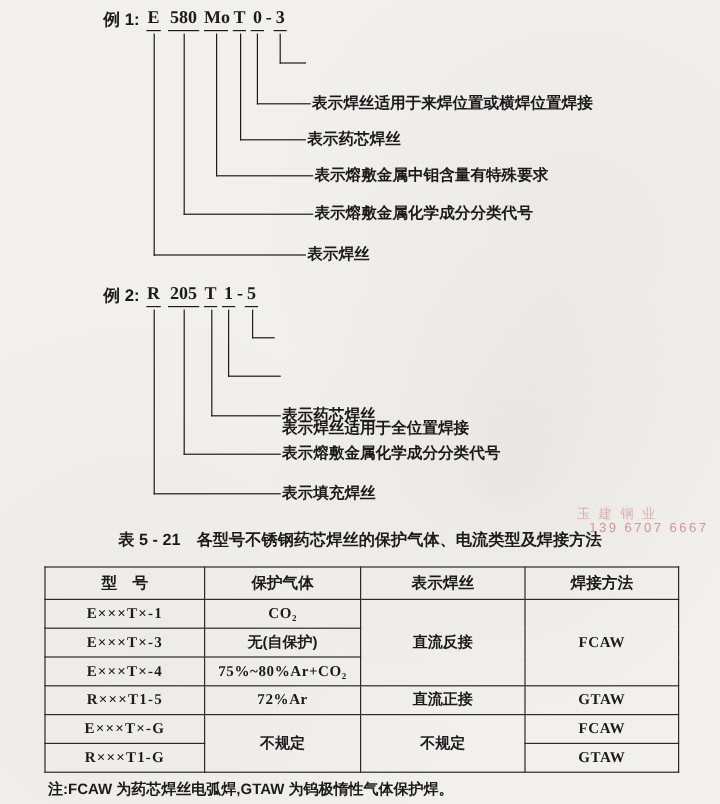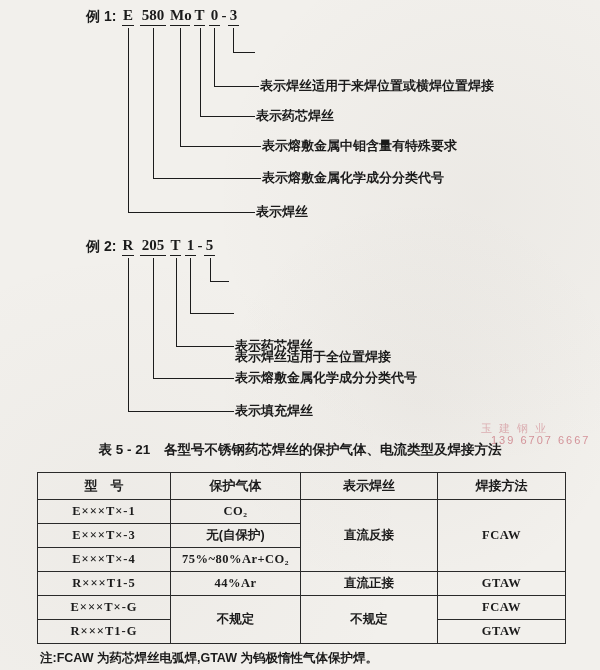--- a/index.html
+++ b/index.html
@@ -122,21 +122,21 @@
     <tr>
       <td class="model">E×××T×-3</td>
       <td class="cjk">无(自保护)</td>
     </tr>
     <tr>
       <td class="model">E×××T×-4</td>
       <td class="lat">75%~80%Ar+CO₂</td>
     </tr>
     <tr>
       <td class="model">R×××T1-5</td>
-      <td class="lat">44%Ar</td>
+      <td class="lat">72%Ar</td>
       <td class="cjk">直流正接</td>
       <td class="lat">GTAW</td>
     </tr>
     <tr>
       <td class="model">E×××T×-G</td>
       <td class="cjk" rowspan="2">不规定</td>
       <td class="cjk" rowspan="2">不规定</td>
       <td class="lat">FCAW</td>
     </tr>
     <tr>

